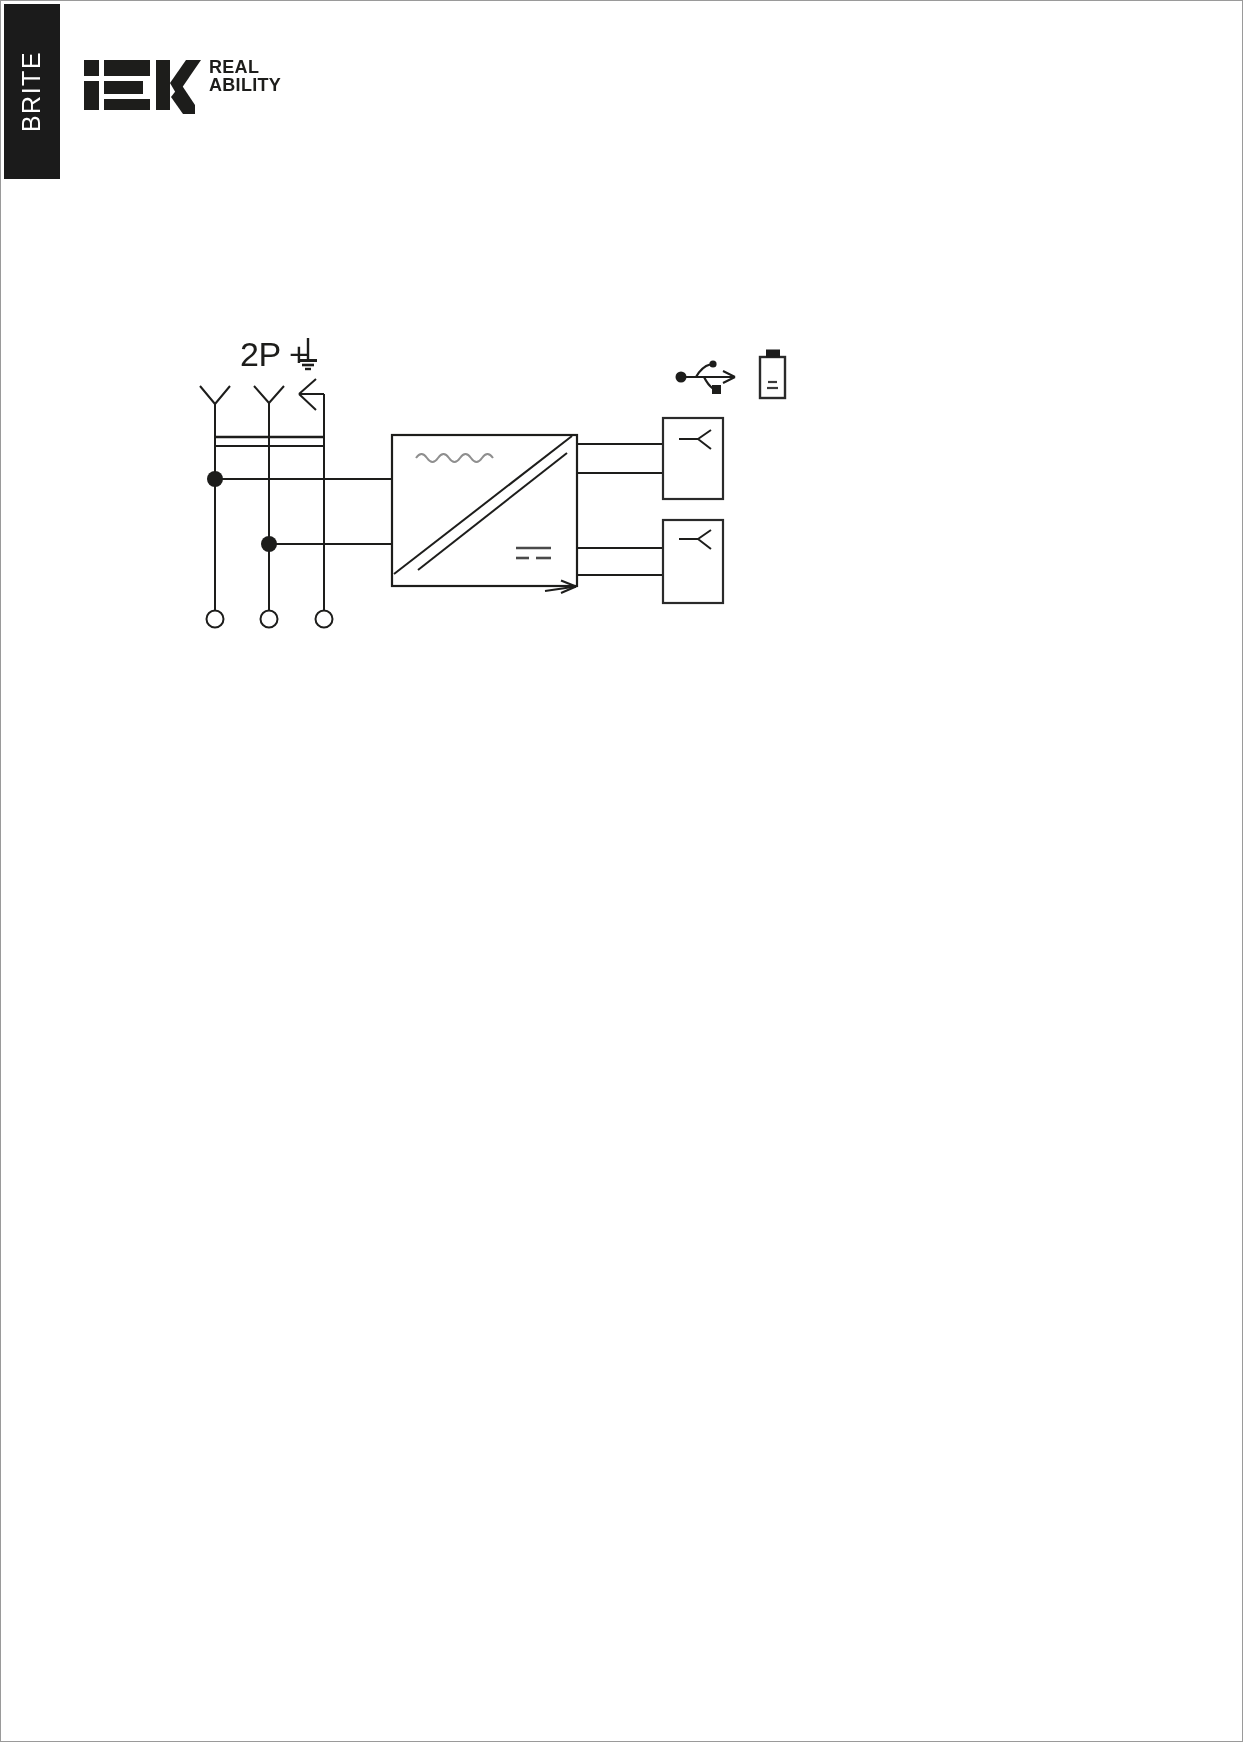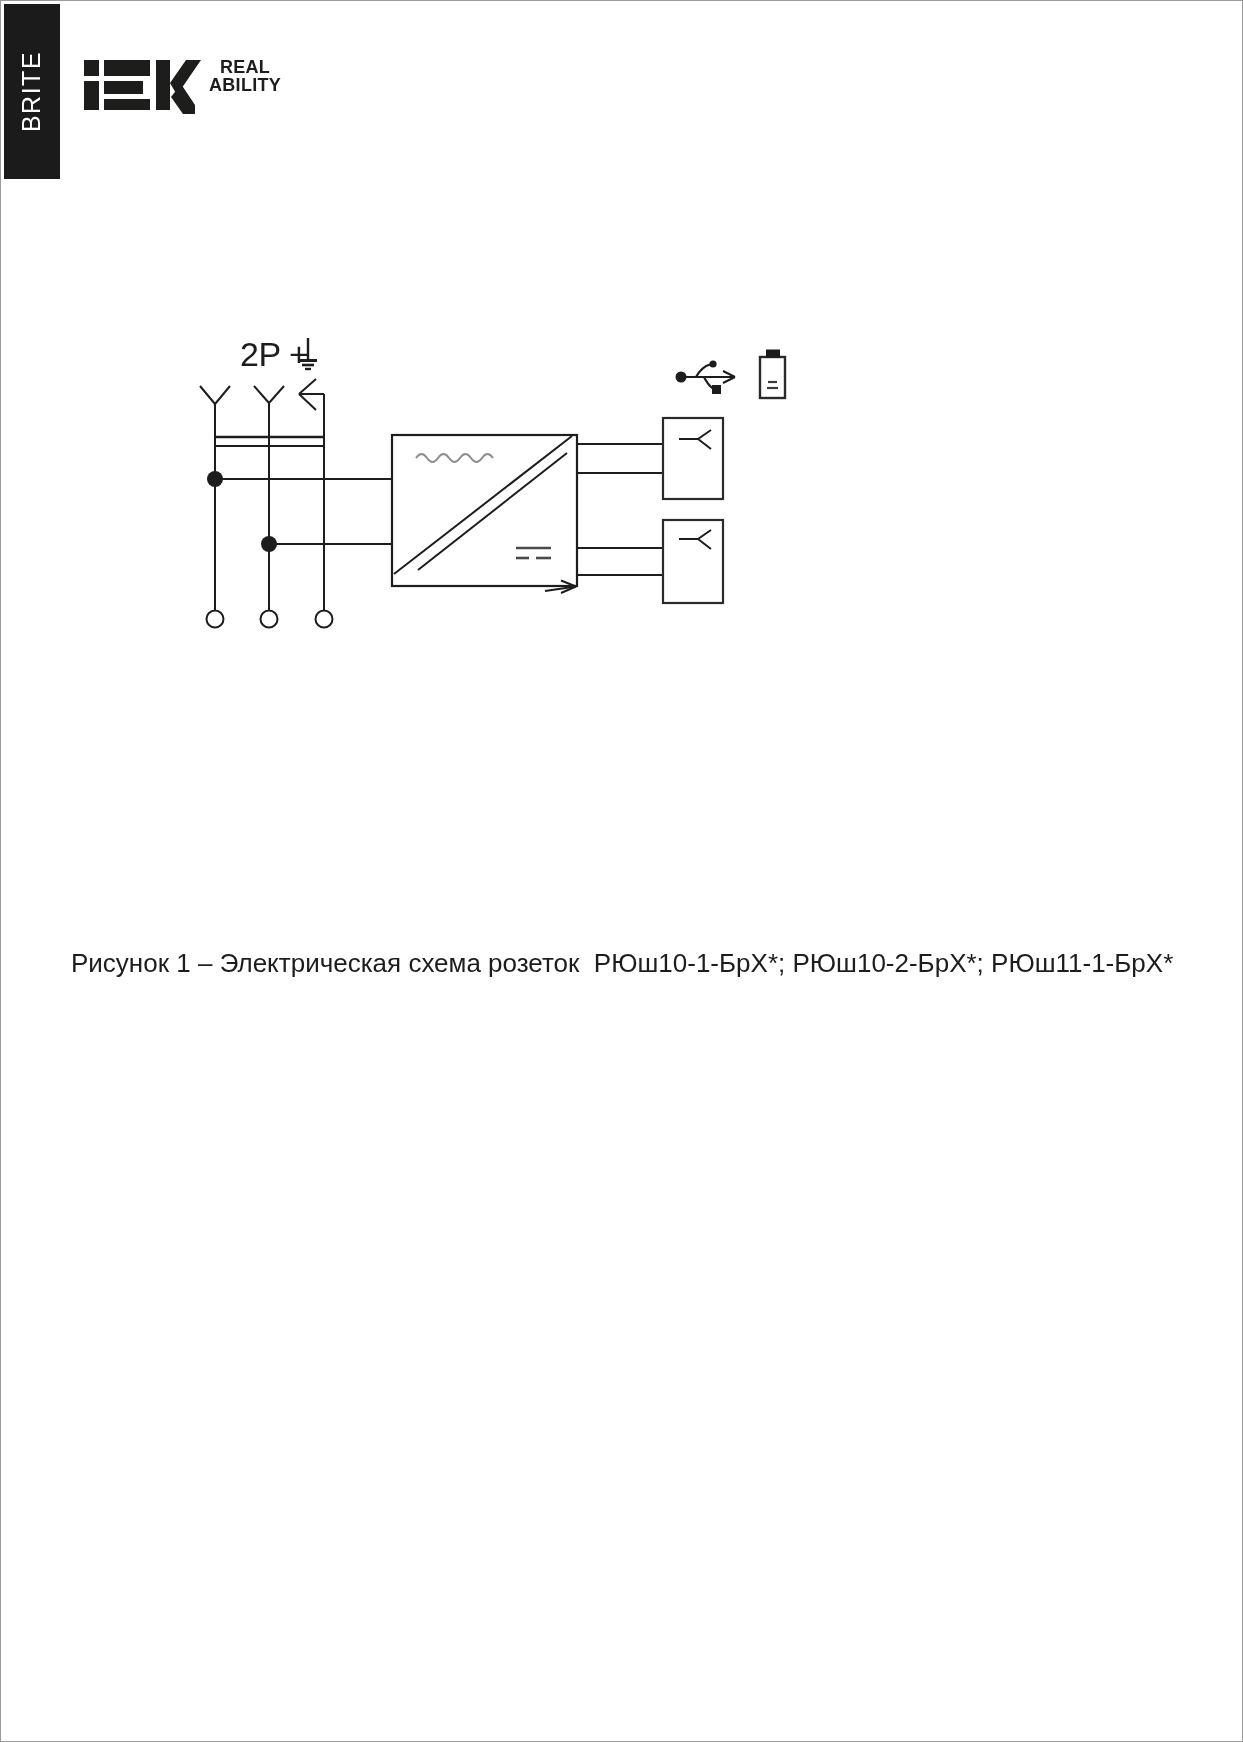--- a/index.html
+++ b/index.html
@@ -20,21 +20,20 @@
   .side-tab span{
     transform:rotate(-90deg);
     color:#ffffff;font-size:25px;letter-spacing:1.5px;font-weight:400;
     white-space:nowrap;
   }
   .logo-mark{position:absolute;left:80px;top:52px;}
   .logo-tagline{
     position:absolute;left:208px;top:58px;
     font-size:18px;font-weight:700;line-height:17.5px;letter-spacing:0.3px;
     color:#1d1d1b;
-    text-align:center;
   }
   .schematic-svg{position:absolute;left:0;top:0;}
   .input-label{
     position:absolute;left:231px;top:334px;
     font-size:34px;letter-spacing:-0.5px;color:#1d1d1b;white-space:pre;margin-left:8px;
   }
   .figure-caption{
     position:absolute;left:70px;top:947px;
     font-size:26px;color:#1d1d1b;white-space:pre;
   }
@@ -154,15 +153,14 @@
     <g>
       <rect x="759" y="356" width="25" height="41" fill="#ffffff" stroke="#2a2a2a" stroke-width="2.4"></rect>
       <rect x="765" y="348.5" width="14" height="8" fill="#1b1b1b"></rect>
       <g stroke="#3a3a3a" stroke-width="2.2" fill="none">
         <path d="M767,381 H776"></path>
         <path d="M766,387 H777"></path>
       </g>
     </g>
   </svg>
 
-  <div class="figure-caption">Рисунок 1 – Электрическая схема розеток  РЮш10-1-БрХ*; РЮш10-2-БрХ*; РЮш11-1-БрХ*</div>
 
 </div>
 
 </body></html>

